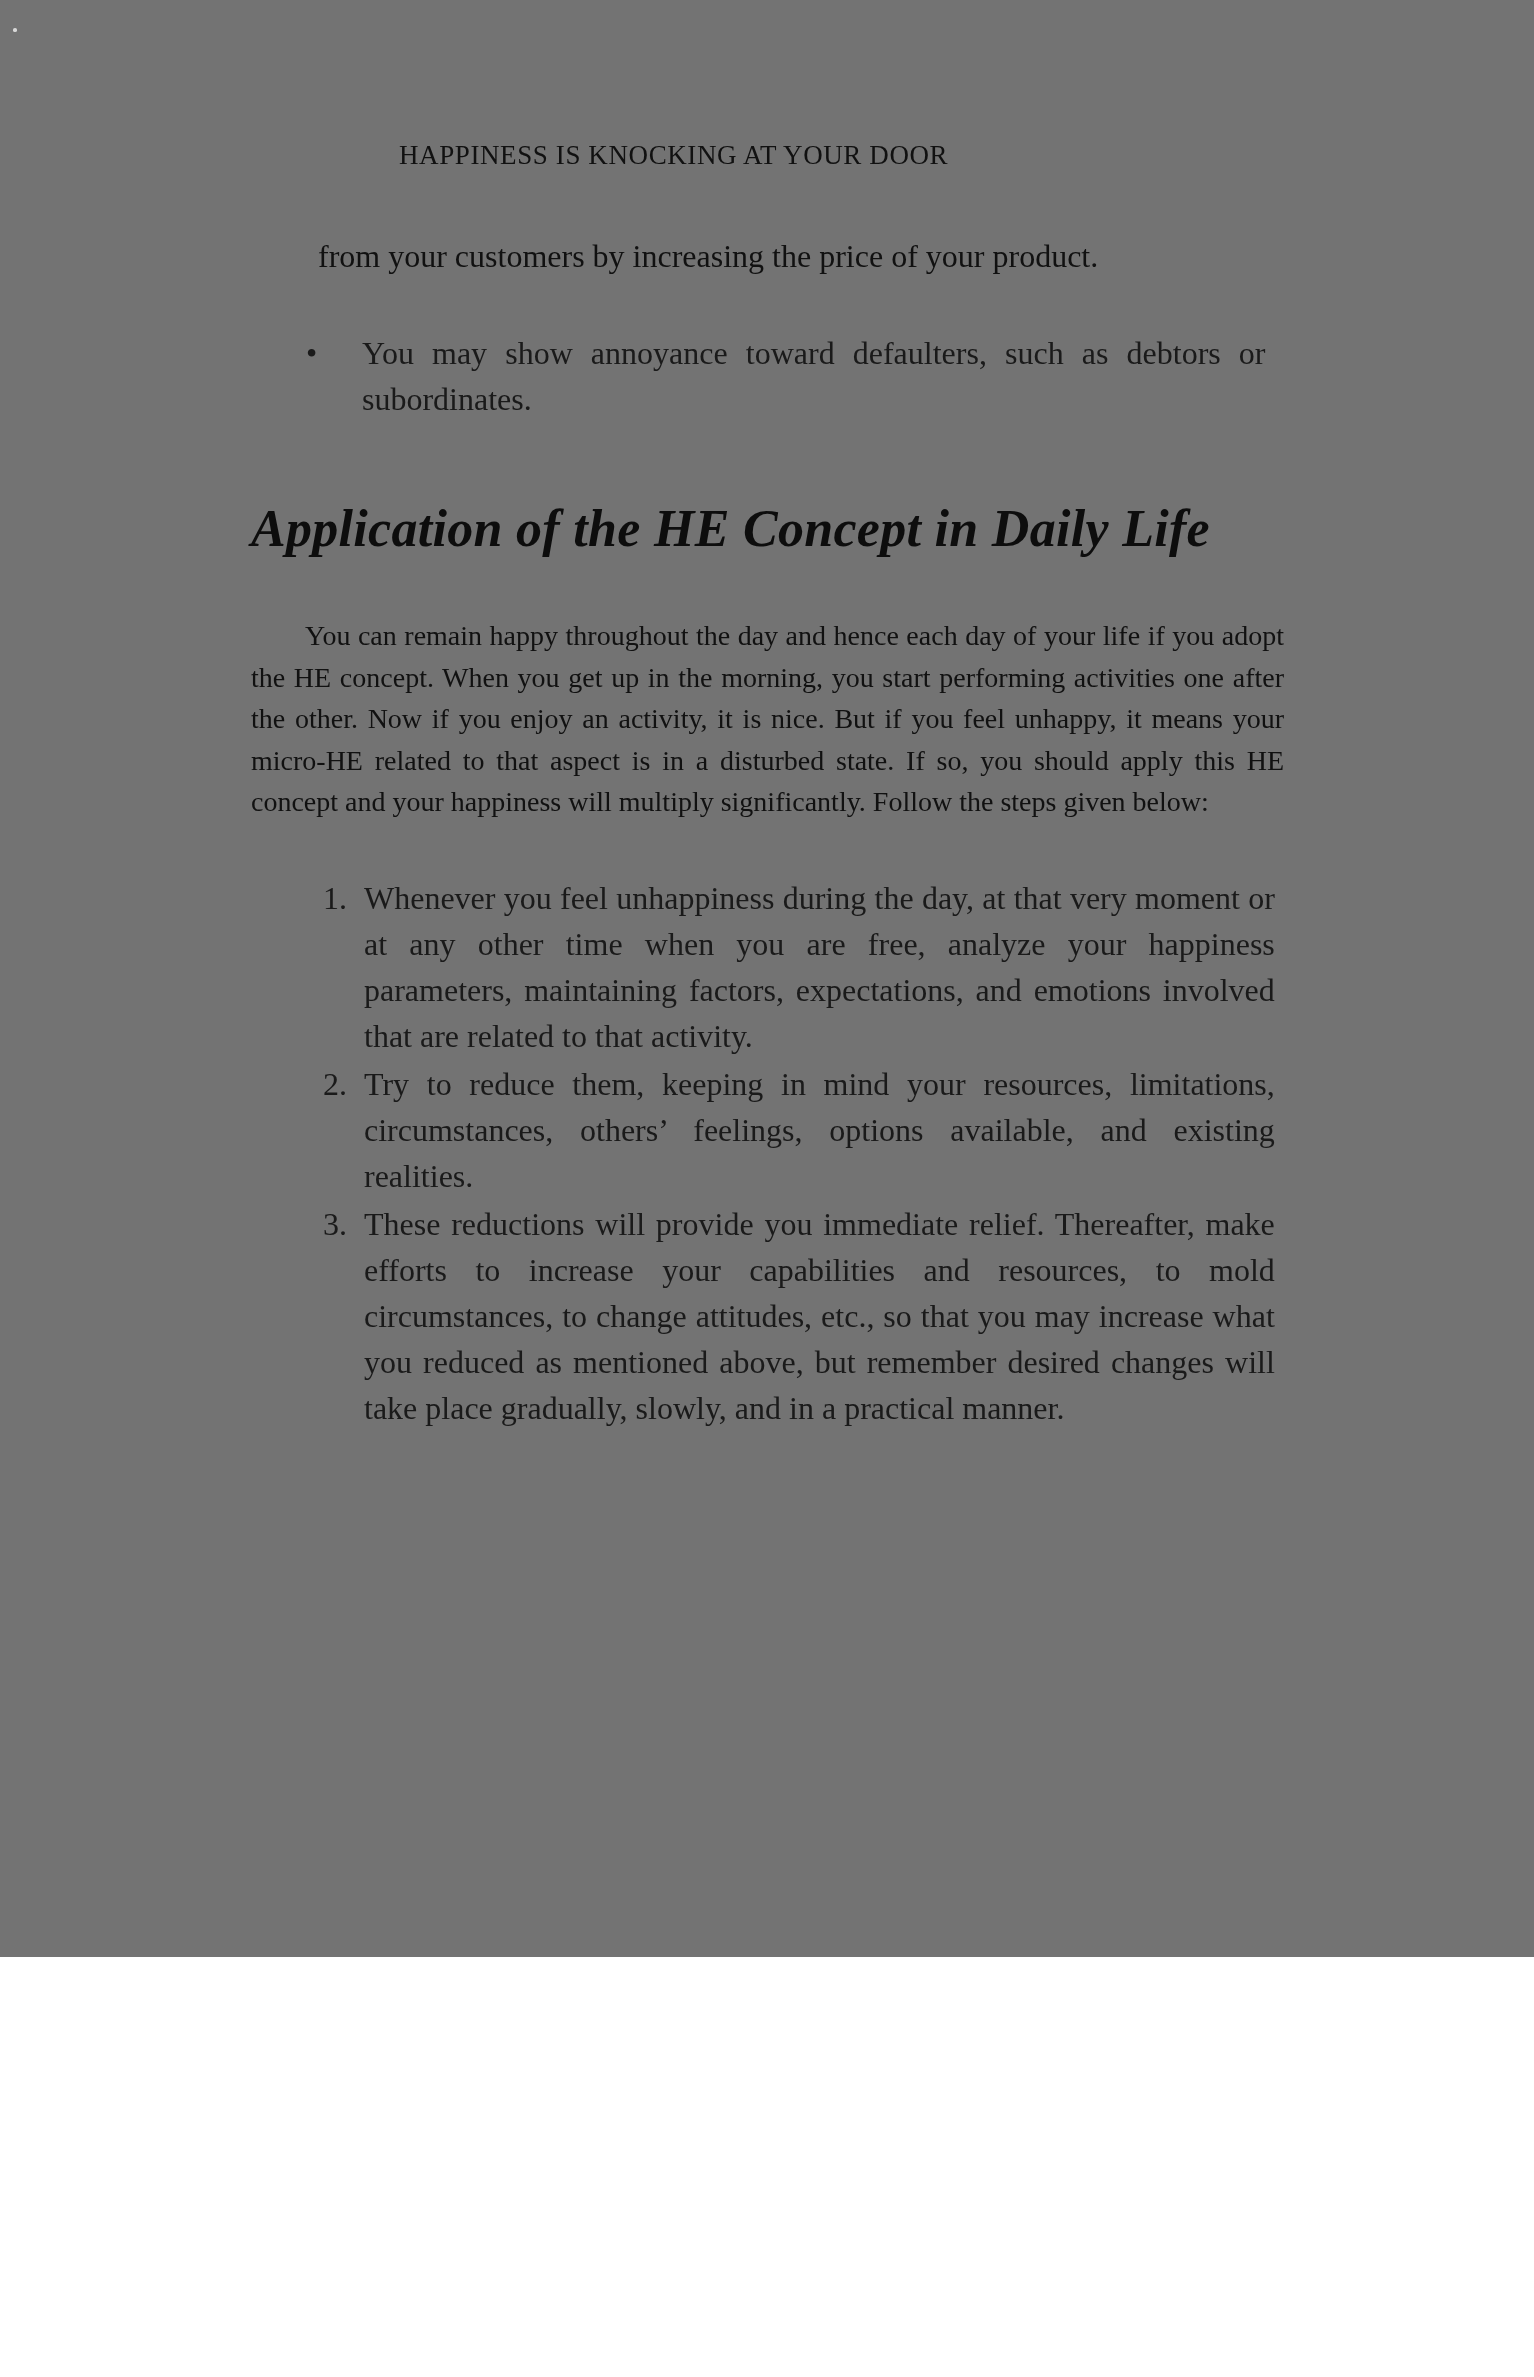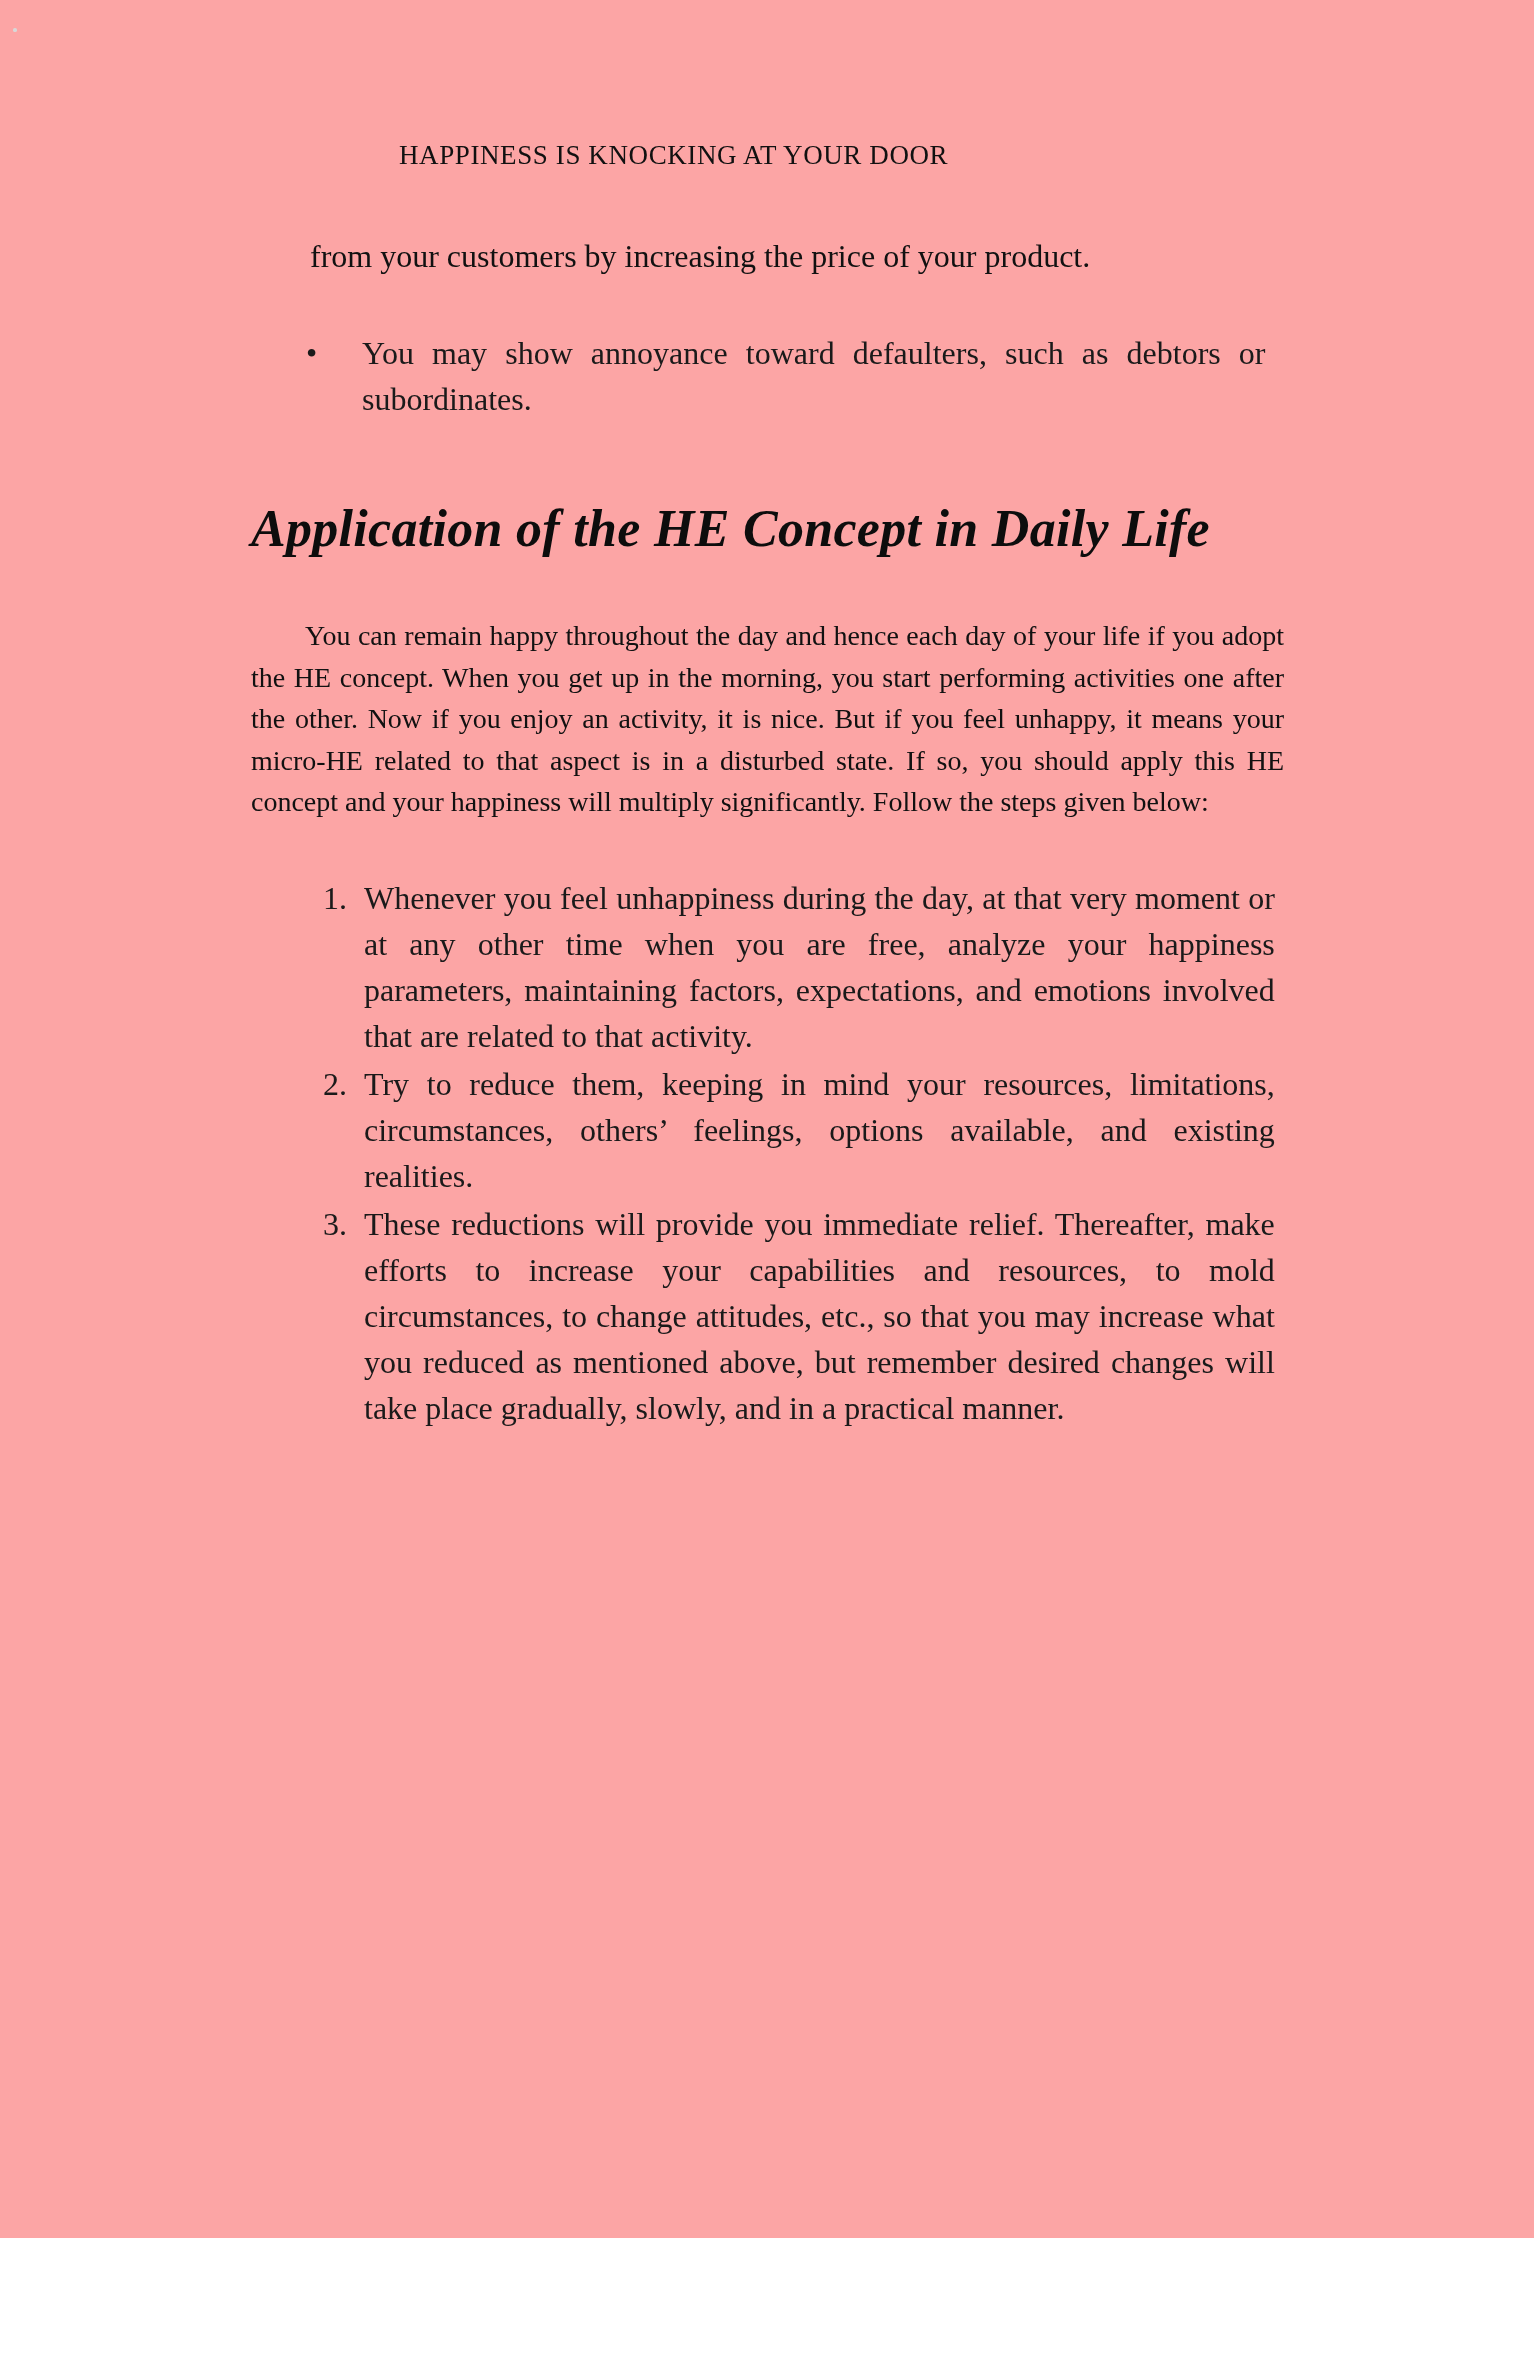--- a/index.html
+++ b/index.html
@@ -13,22 +13,22 @@
     position: relative;
     font-family: "Liberation Serif", serif;
     color: #1a1a1a;
     overflow: hidden;
   }
   .page {
     position: absolute;
     top: 0;
     left: 0;
     width: 1534px;
-    height: 2238px;
-    background: #fca5a5;
+    height: 1957px;
+    background: #737373;
   }
   .content {
     position: absolute;
     left: 251px;
     top: 0;
     width: 1033px;
   }
   .running-head {
     margin-top: 140px;
     font-size: 27px;
@@ -37,21 +37,21 @@
     padding-left: 148px;
     font-variant: small-caps;
     text-transform: uppercase;
     font-family: "Liberation Serif", serif;
     color: #111;
   }
   .para {
     font-size: 32px;
     line-height: 1.42;
     text-align: justify;
-    margin: 4px;
+    margin: 12px;
     color: #111;
   }
   .para-first {
     margin-top: 63px;
     padding-left: 55px;
     padding-right: 13px;
     text-align: justify;
   }
   .bullet-list {
     margin: 52px 0 0 0;

